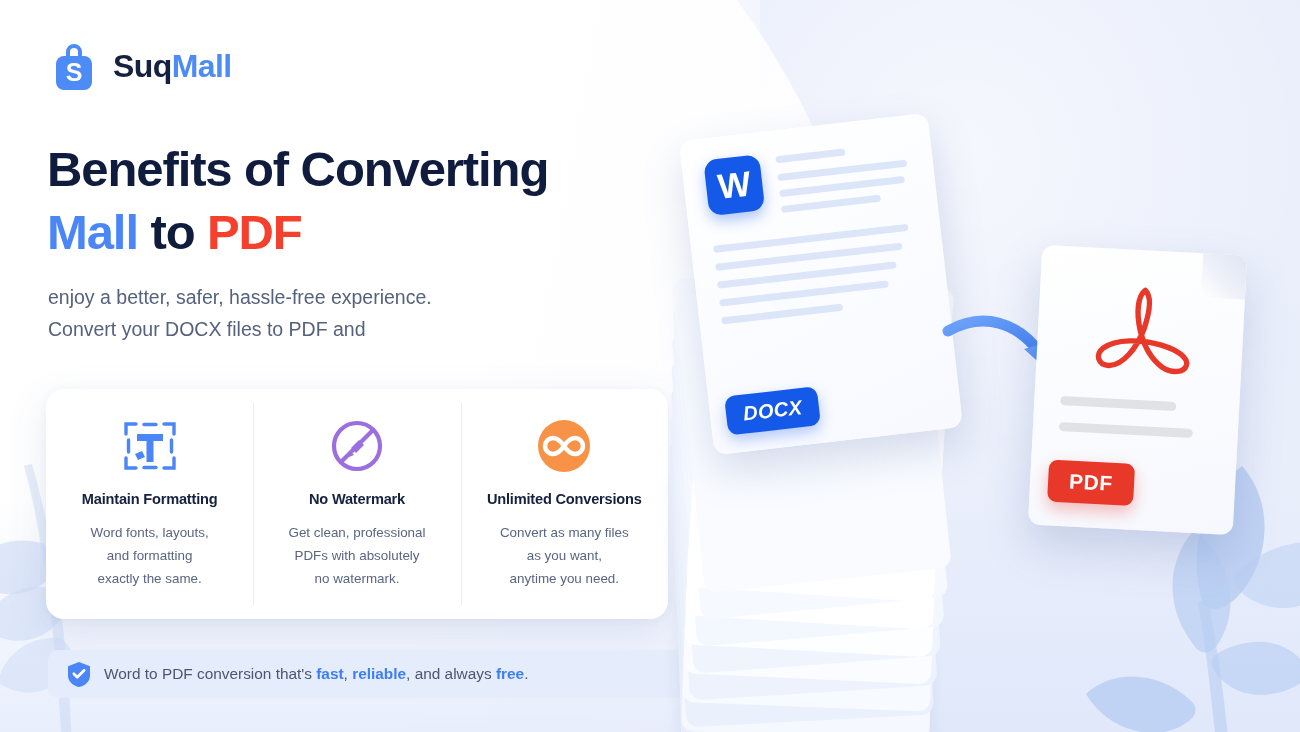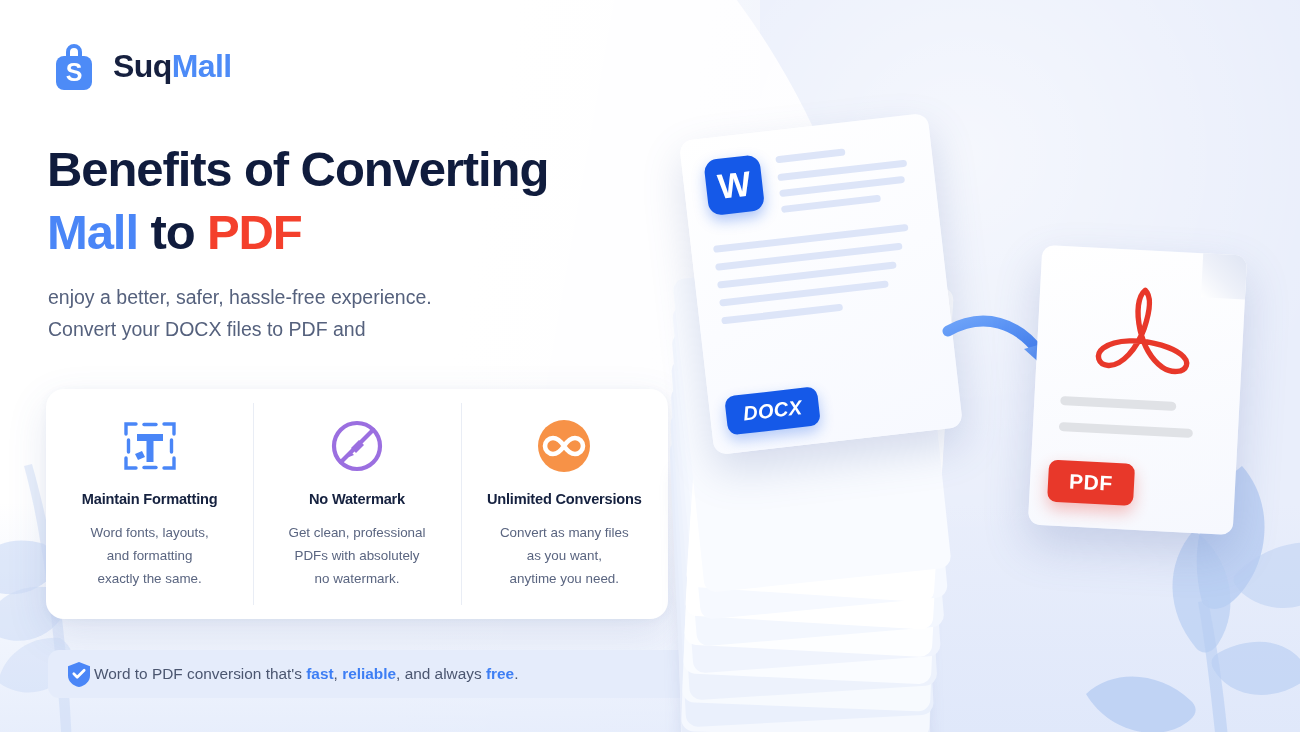--- a/index.html
+++ b/index.html
@@ -76,21 +76,21 @@
   }
   .card-icon { height:62px; display:flex; align-items:center; justify-content:center; margin-bottom:14px; }
   .card-title { font-size:14.6px; font-weight:bold; color:#15213f; margin-bottom:14px; letter-spacing:-.2px; }
   .card-desc { font-size:13.4px; line-height:1.72; color:#5a6580; }
 
   
   .banner {
     position:absolute; left:48px; top:650px;
     width:645px; height:48px;
     background:#e5ecfb; border-radius:11px;
-    display:flex; align-items:center; gap:3px; padding:0 19px;
+    display:flex; align-items:center; gap:13px; padding:0 19px;
   }
   .banner-text { font-size:15.4px; color:#4b5670; }
   .banner-text b { color:#3d7ef4; font-weight:bold; }
 
   
   .illus { position:absolute; left:640px; top:60px; width:660px; height:600px; }
   .stack { position:absolute; left:30px; top:70px; width:320px; height:450px; }
   .sheet {
     position:absolute; left:0; width:248px; height:315px;
     background:#fff; border-radius:12px;

